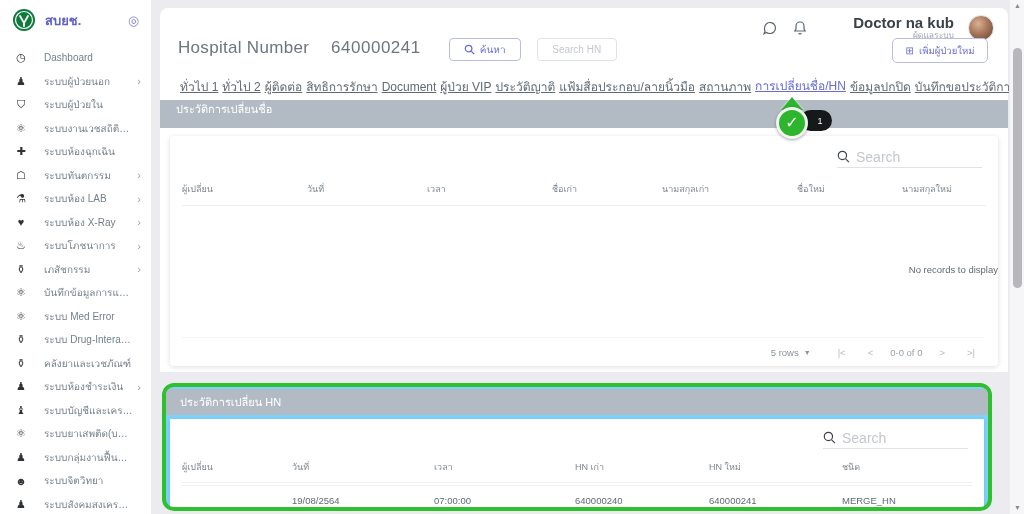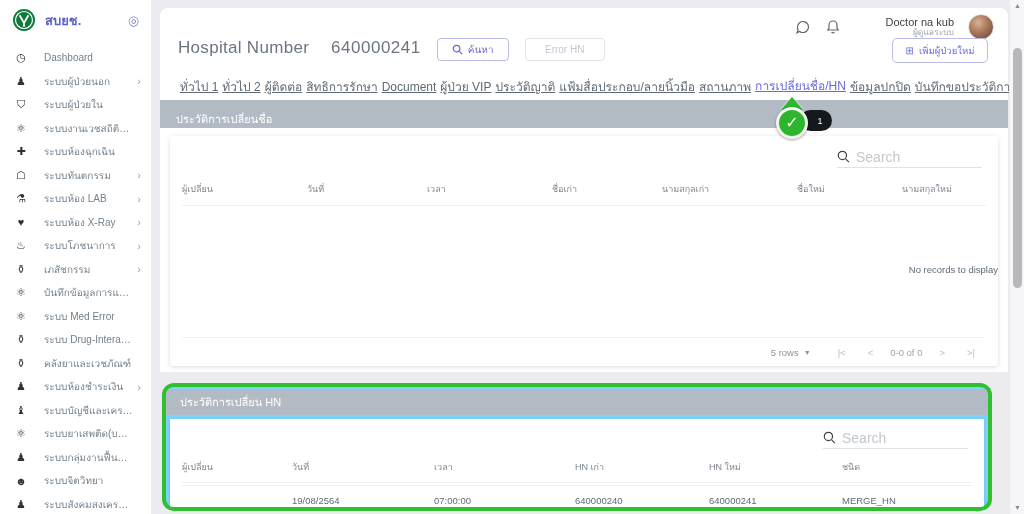--- a/index.html
+++ b/index.html
@@ -23,47 +23,47 @@
 
   
   .main { position:absolute; left:152px; top:0; width:872px; height:514px; background:#ececf0; }
   .main-card { position:absolute; left:8px; top:8px; width:848px; height:364px;
     background:#ffffff; border-radius:8px 8px 0 0; }
 
   
   .topbar { position:absolute; right:14px; top:6px; display:flex; align-items:center; gap:14px; }
   .tb-icon { width:16px; height:16px; color:#5c6670; cursor:pointer; }
   .tb-user { text-align:right; line-height:1.15; cursor:pointer; }
-  .tb-user-name { font-size:11px; font-weight:normal; color:#3b4248;margin-left:31px; }
+  .tb-user-name { font-size:15px; font-weight:bold; color:#3b4248;margin-left:31px; }
   .tb-user-role { font-size:8.5px; color:#9aa2ab; }
   .avatar { width:26px; height:26px; border-radius:50%;
     background:radial-gradient(circle at 38% 32%, #d8b294 0%, #a9765a 45%, #5d4033 100%);
     border:1px solid #e3e3e3; cursor:pointer; }
 
   
   .title-row { position:absolute; left:18px; top:30px; display:flex; align-items:flex-start; }
   .page-title { font-size:17px; color:#6d7580; letter-spacing:.3px; }
   .page-hn { font-size:17px; color:#6d7580; margin-left:22px; letter-spacing:.5px; }
   .btn { display:inline-flex; align-items:center; justify-content:center; gap:5px;
     border-radius:4px; font-size:10px; cursor:pointer; background:#fff; }
-  .btn-search { margin-left:16px; width:72px; height:23px; border:1px solid #b9bce9; color:#666bd6; }
+  .btn-search { margin-left:28px; width:72px; height:23px; border:1px solid #b9bce9; color:#666bd6; }
   .btn-merge { margin-left:16px; width:80px; height:23px; border:1px solid #e0e2e6; color:#c3c8cf; }
   .btn-add { position:absolute; right:20px; top:30px; width:96px; height:25px;
     border:1px solid #b9bce9; color:#666bd6; border-radius:5px; font-size:9.5px; }
   .plus-box { font-size:10px; line-height:1; }
 
   
   .tabs { position:absolute; left:18px; top:64px; right:14px; display:flex;
     align-items:center; justify-content:space-between; height:30px; }
   .tab { font-size:12px; color:#5f6a74; padding:8px 2px 9px; cursor:pointer; white-space:nowrap;text-decoration:underline; }
   .tab.active { color:#666bd6; border-bottom:2px solid #8b8fe3; }
 
   
   .section-bar { position:absolute; left:0; width:100%; height:28px; background:#b2bbc3;
-    color:#ffffff; font-size:11px; display:flex; align-items:flex-end; padding:0 16px; }
+    color:#ffffff; font-size:11px; display:flex; align-items:flex-start; padding:0 16px; }
   .bar1 { top:92px; }
 
   
   .tcard { position:absolute; left:10px; top:128px; width:828px; height:230px;
     background:#fff; border-radius:4px; box-shadow:0 1px 5px rgba(0,0,0,.14); }
   .search-box { position:absolute; right:16px; top:10px; width:145px; height:22px;
     border-bottom:1px solid #dfe2e6; display:flex; align-items:center; gap:6px; }
   .search-q { width:13px; height:13px; color:#3b4248; }
   .search-input { border:0; outline:0; flex:1; font-size:14px; color:#444; background:transparent;
     font-family:inherit; }
@@ -267,21 +267,21 @@
       <button class="btn btn-search">
         <span class="search-q" style="width:11px;height:11px;">
           <svg width="11" height="11" viewBox="0 0 12 12" fill="none" stroke="#666bd6" stroke-width="1.4">
             <circle cx="5" cy="5" r="3.6"></circle>
               <path d="M8 8 L11 11"></path>
           </svg>
         </span>
         <span>ค้นหา</span>
       </button>
       <button class="btn btn-merge">
-        <span>Error HN</span>
+        <span>Search HN</span>
       </button>
     </div>
     <button class="btn btn-add">
       <span class="plus-box">⊞</span>
       <span>เพิ่มผู้ป่วยใหม่</span>
     </button>
 
     <div class="tabs" id="tabs">
         <span class="tab">ทั่วไป 1</span>
         <span class="tab">ทั่วไป 2</span>

